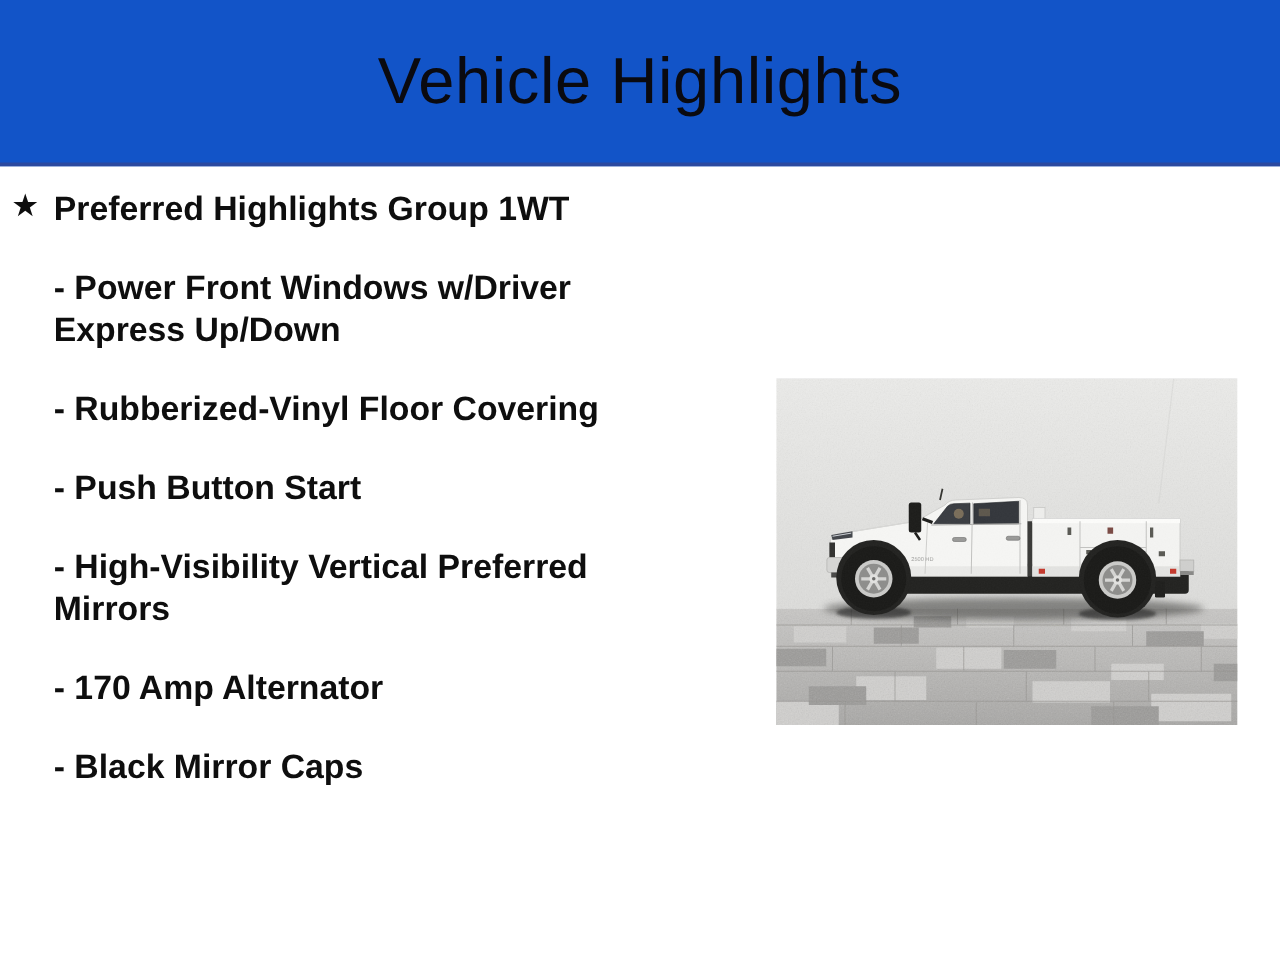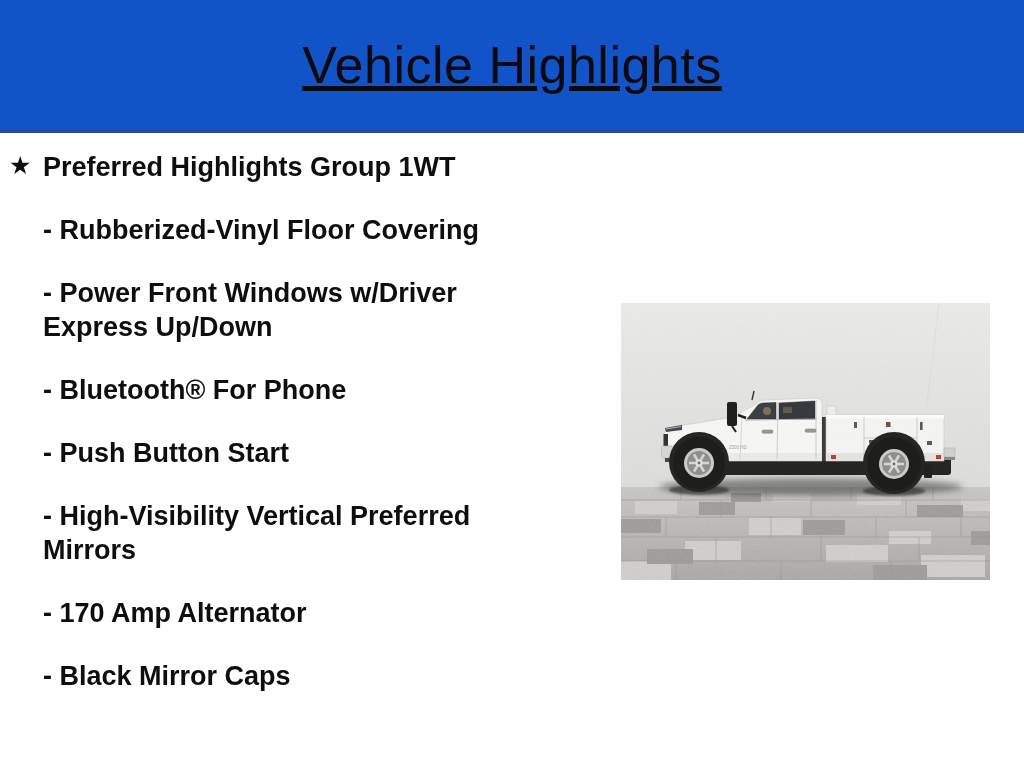--- a/index.html
+++ b/index.html
@@ -10,21 +10,20 @@
   }
   .slide{position:absolute;inset:0;}
   .banner{
     position:absolute;top:0;left:0;width:1024px;height:130px;
     background:#1254c8;border-bottom:3px solid #2b49a0;
     display:flex;align-items:center;justify-content:center;
   }
   .title{
     margin:0;font-size:52px;font-weight:400;color:#0a0a10;
     letter-spacing:0.5px;
-    text-decoration:underline;
   }
   .content{
     position:absolute;top:133px;left:0;
     padding:17px 0 0 43px;width:500px;
     color:#0e0e0e;
   }
   .lead{
     position:relative;margin:0 0 29px 0;
     font-size:27px;line-height:34px;font-weight:bold;
   }
@@ -48,23 +47,22 @@
 
   <header class="banner">
     <h1 class="title">Vehicle Highlights</h1>
   </header>
 
   <main class="content">
     <div class="lead">
       <span class="star">★</span>
       <span>Preferred Highlights Group 1WT</span>
     </div>
+    <p class="feat">- Power Front Windows w/Driver Express Up/Down</p>
     <p class="feat">- Rubberized-Vinyl Floor Covering</p>
-    <p class="feat">- Power Front Windows w/Driver Express Up/Down</p>
-    <p class="feat">- Bluetooth® For Phone</p>
     <p class="feat">- Push Button Start</p>
     <p class="feat">- High-Visibility Vertical Preferred Mirrors</p>
     <p class="feat">- 170 Amp Alternator</p>
     <p class="feat">- Black Mirror Caps</p>
   </main>
 
   <figure class="photo">
     <svg viewBox="0 0 369 277" width="369" height="277" xmlns="http://www.w3.org/2000/svg">
       <defs>
         <linearGradient id="wallG" x1="0" y1="0" x2="0" y2="1">

